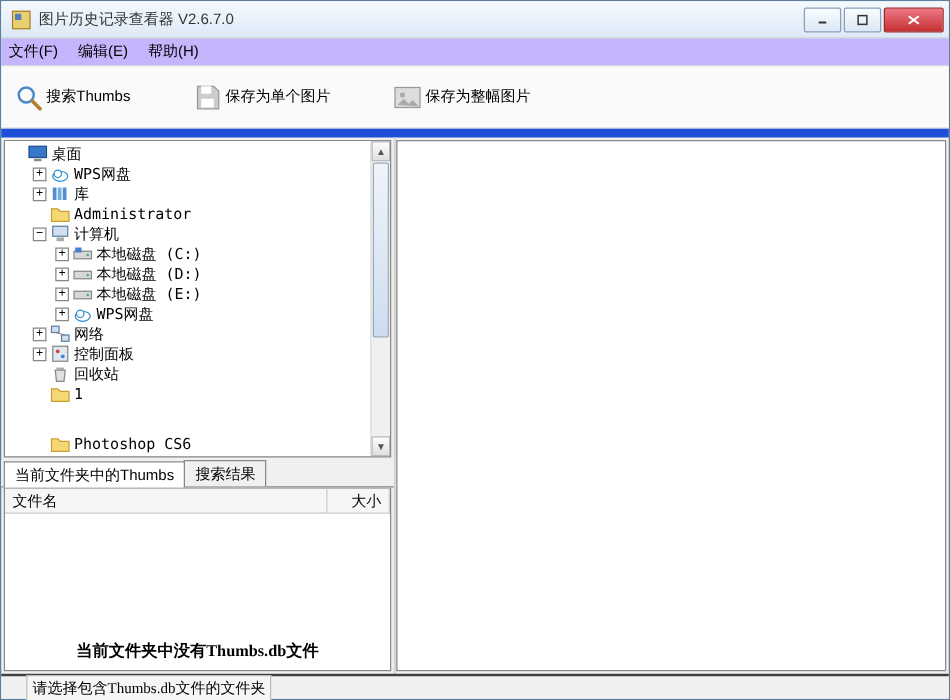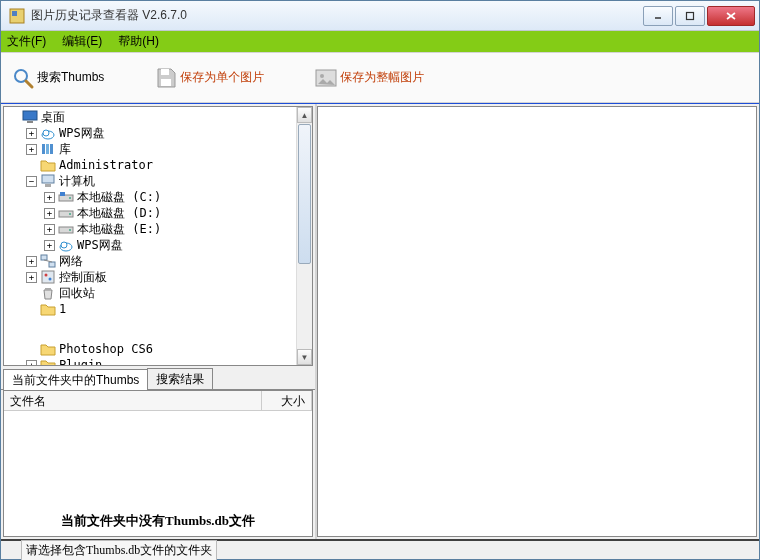--- a/index.html
+++ b/index.html
@@ -4,27 +4,27 @@
 <style>
 * { box-sizing: border-box; margin: 0; padding: 0; }
 body { font-family: "Microsoft YaHei", SimSun, Arial, sans-serif; font-size: 12px; background: #fff; overflow: hidden; }
 .window { width: 760px; height: 560px; border: 1px solid #5a7fa0; display: flex; flex-direction: column; background: #f0f0f0; }
 .titlebar { height: 30px; background: linear-gradient(#f5f9fd, #dde9f7); display: flex; align-items: center; padding: 0 4px 0 8px; border-bottom: 1px solid #c0c8d0; }
 .titlebar-icon { width: 16px; height: 16px; margin-right: 6px; }
 .titlebar-title { flex: 1; font-size: 12px; color: #333; }
 .titlebar-buttons { display: flex; gap: 2px; }
 .tbtn { width: 30px; height: 20px; border: 1px solid #8aa0b8; background: linear-gradient(#f9fcff,#dbe8f6); border-radius: 2px; display: flex; align-items: center; justify-content: center; font-size: 11px; color: #333; cursor: pointer; }
 .tbtn.close { width: 48px; background: linear-gradient(#e78, #c53030); border-color: #a02828; color: #fff; font-weight: bold; }
-.menubar { height: 22px; background: #84cc16; display: flex; align-items: center; padding: 0 6px; gap: 16px; font-size: 12px; border-bottom: 1px solid #d4d4d4; }
+.menubar { height: 22px; background: #c4b5fd; display: flex; align-items: center; padding: 0 6px; gap: 16px; font-size: 12px; border-bottom: 1px solid #d4d4d4; }
 .menubar span { cursor: default; }
 .toolbar { height: 50px; background: #fafafa; display: flex; align-items: center; padding: 2px 10px; gap: 50px; border-bottom: 1px solid #d4d4d4; }
 .tool { display: flex; flex-direction: row; align-items: center; gap: 2px; cursor: pointer; font-size: 12px; }
-.tool.disabled { color: #c2410c; cursor: default; }
+.tool.disabled { color: #000000; cursor: default; }
 .tool-icon { width: 24px; height: 24px; display: flex; align-items: center; justify-content: center; }
-.content { flex: 1; display: flex; border-top: 1px solid #1d4ed8; min-height: 0; }
+.content { flex: 1; display: flex; border-top: 7px solid #1d4ed8; min-height: 0; }
 .left-pane { width: 316px; display: flex; flex-direction: column; border-right: 2px solid #d4d4d4; }
 .tree-wrap { flex: 1; border: 1px solid #888; margin: 2px; background: #fff; overflow: auto; position: relative; min-height: 0; }
 .tree { padding: 2px 2px 2px 0; font-family: SimSun, monospace; font-size: 12px; line-height: 16px; }
 .node { display: flex; align-items: center; height: 16px; white-space: nowrap; cursor: default; }
 .exp { width: 11px; height: 11px; border: 1px solid #888; display: inline-flex; align-items: center; justify-content: center; font-size: 9px; line-height: 1; margin-right: 3px; background: #fff; color: #000; font-family: monospace; cursor: pointer; }
 .exp.none { border: none; background: transparent; }
 .ticon { width: 16px; height: 16px; display: inline-flex; align-items: center; justify-content: center; margin-right: 3px; }
 .tabs-row { display: flex; height: 22px; border-bottom: 1px solid #888; padding-left: 2px; background: #f0f0f0; }
 .tab { border: 1px solid #888; border-bottom: none; padding: 2px 8px; font-size: 12px; background: #f0f0f0; cursor: pointer; margin-right: -1px; }
 .tab.active { background: #fff; position: relative; top: 1px; }

